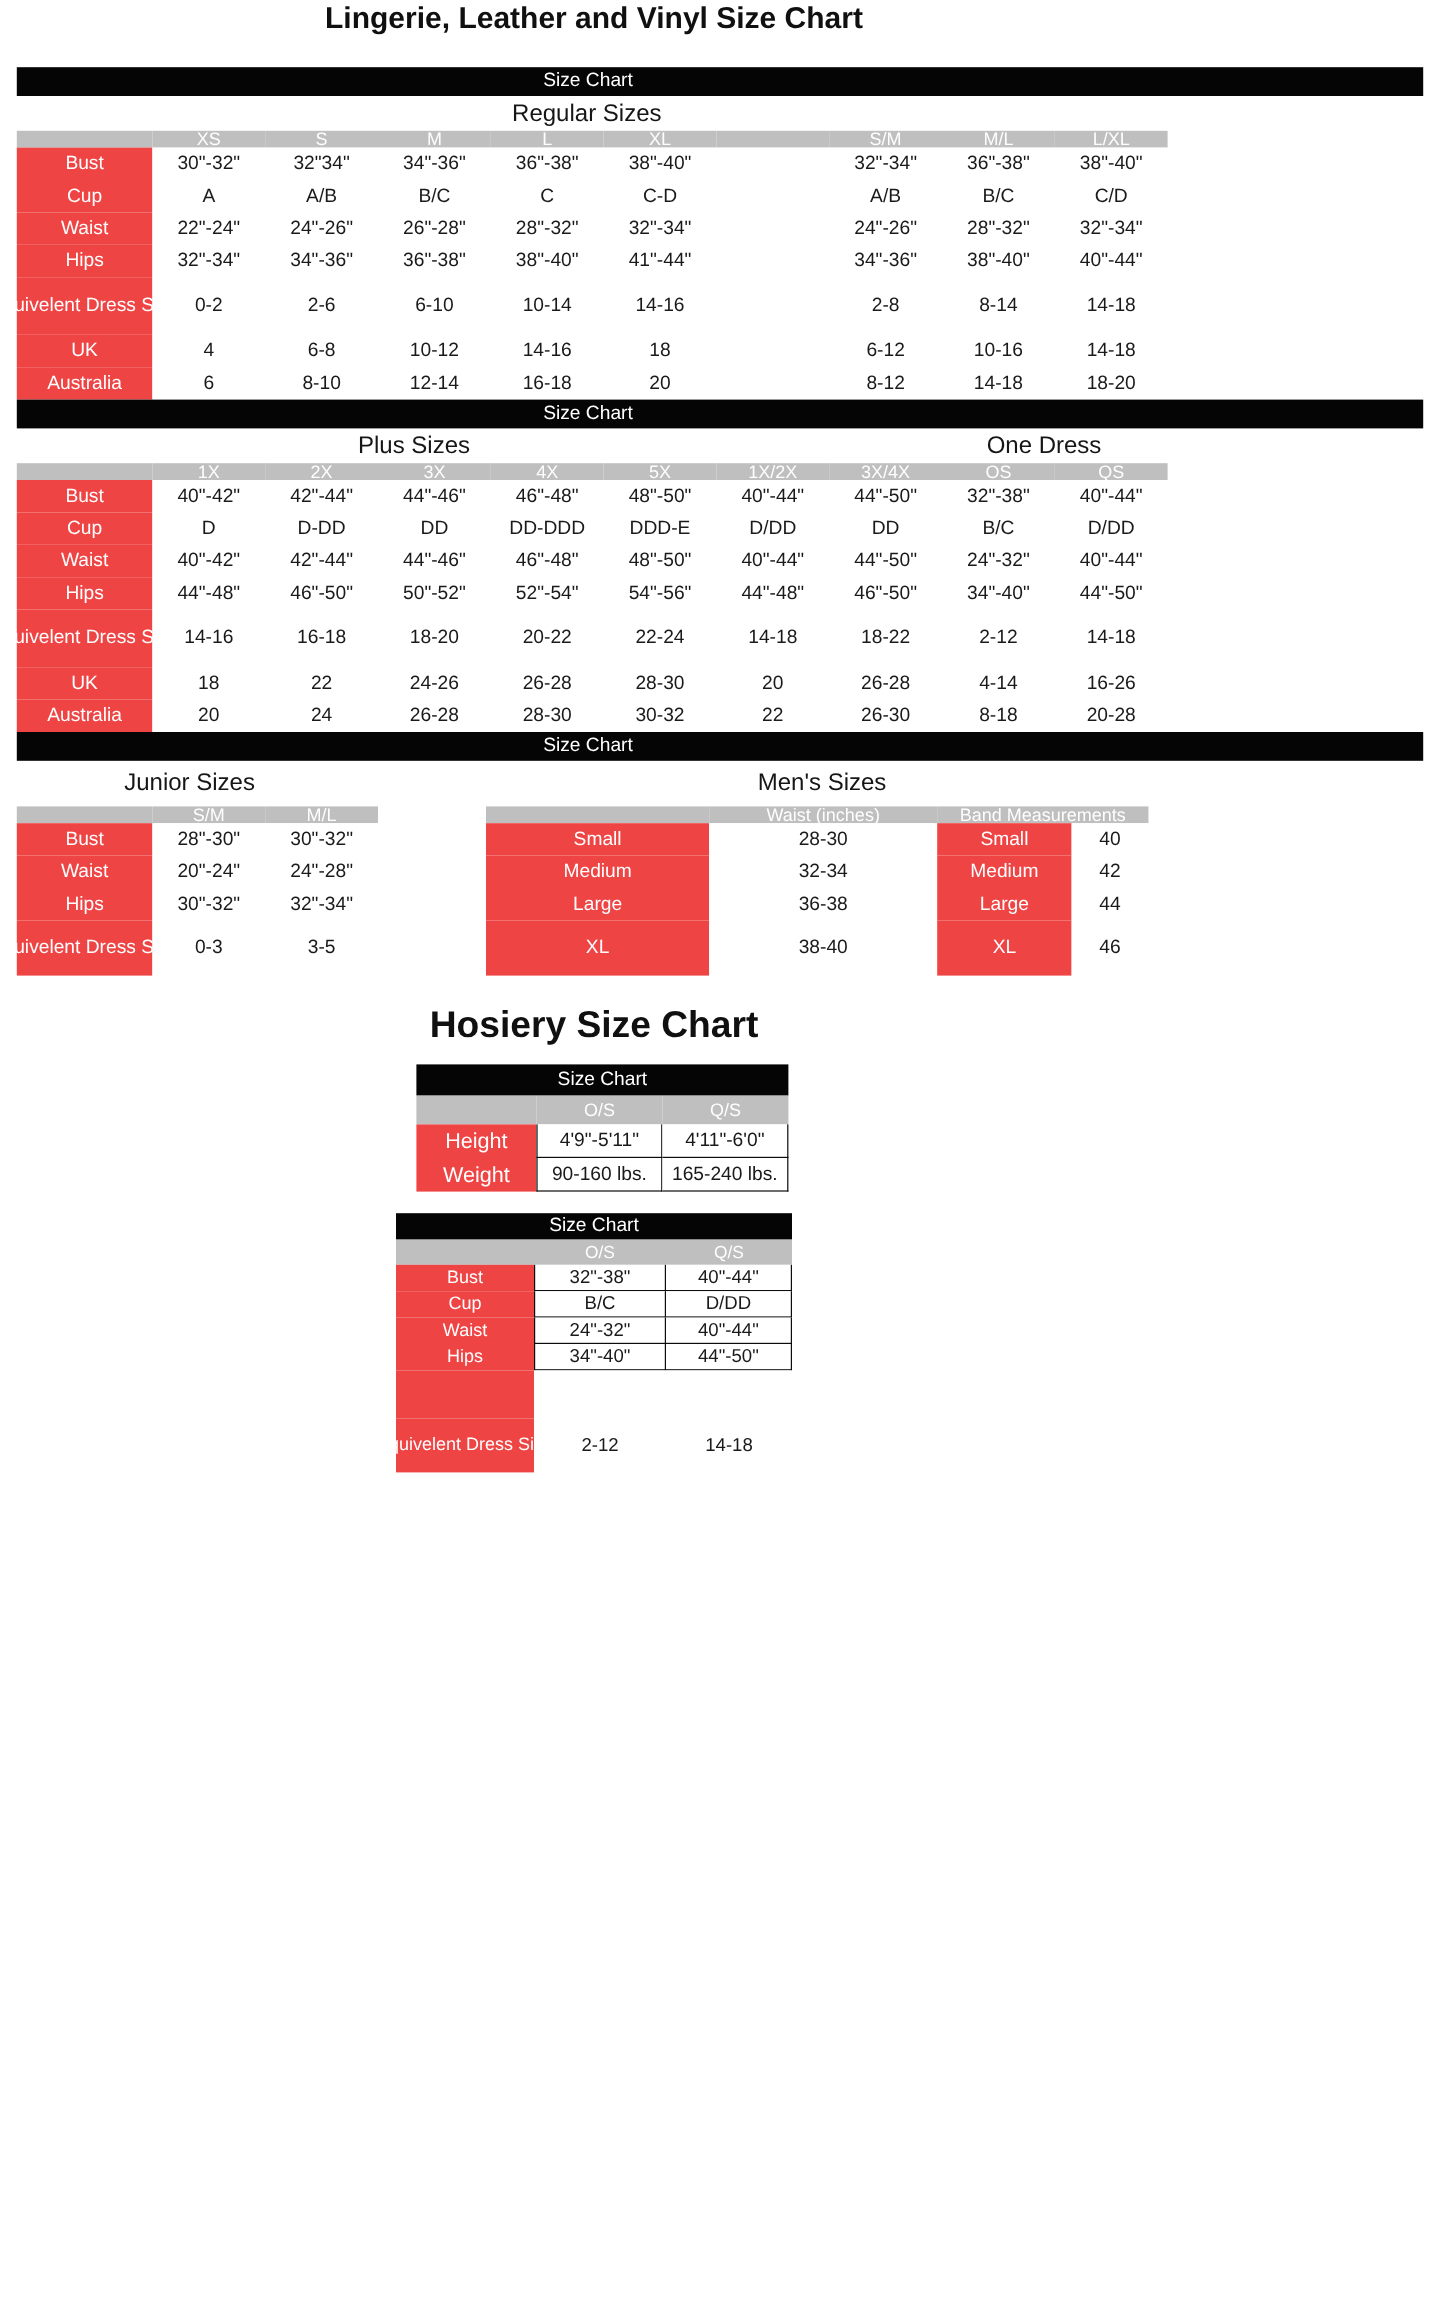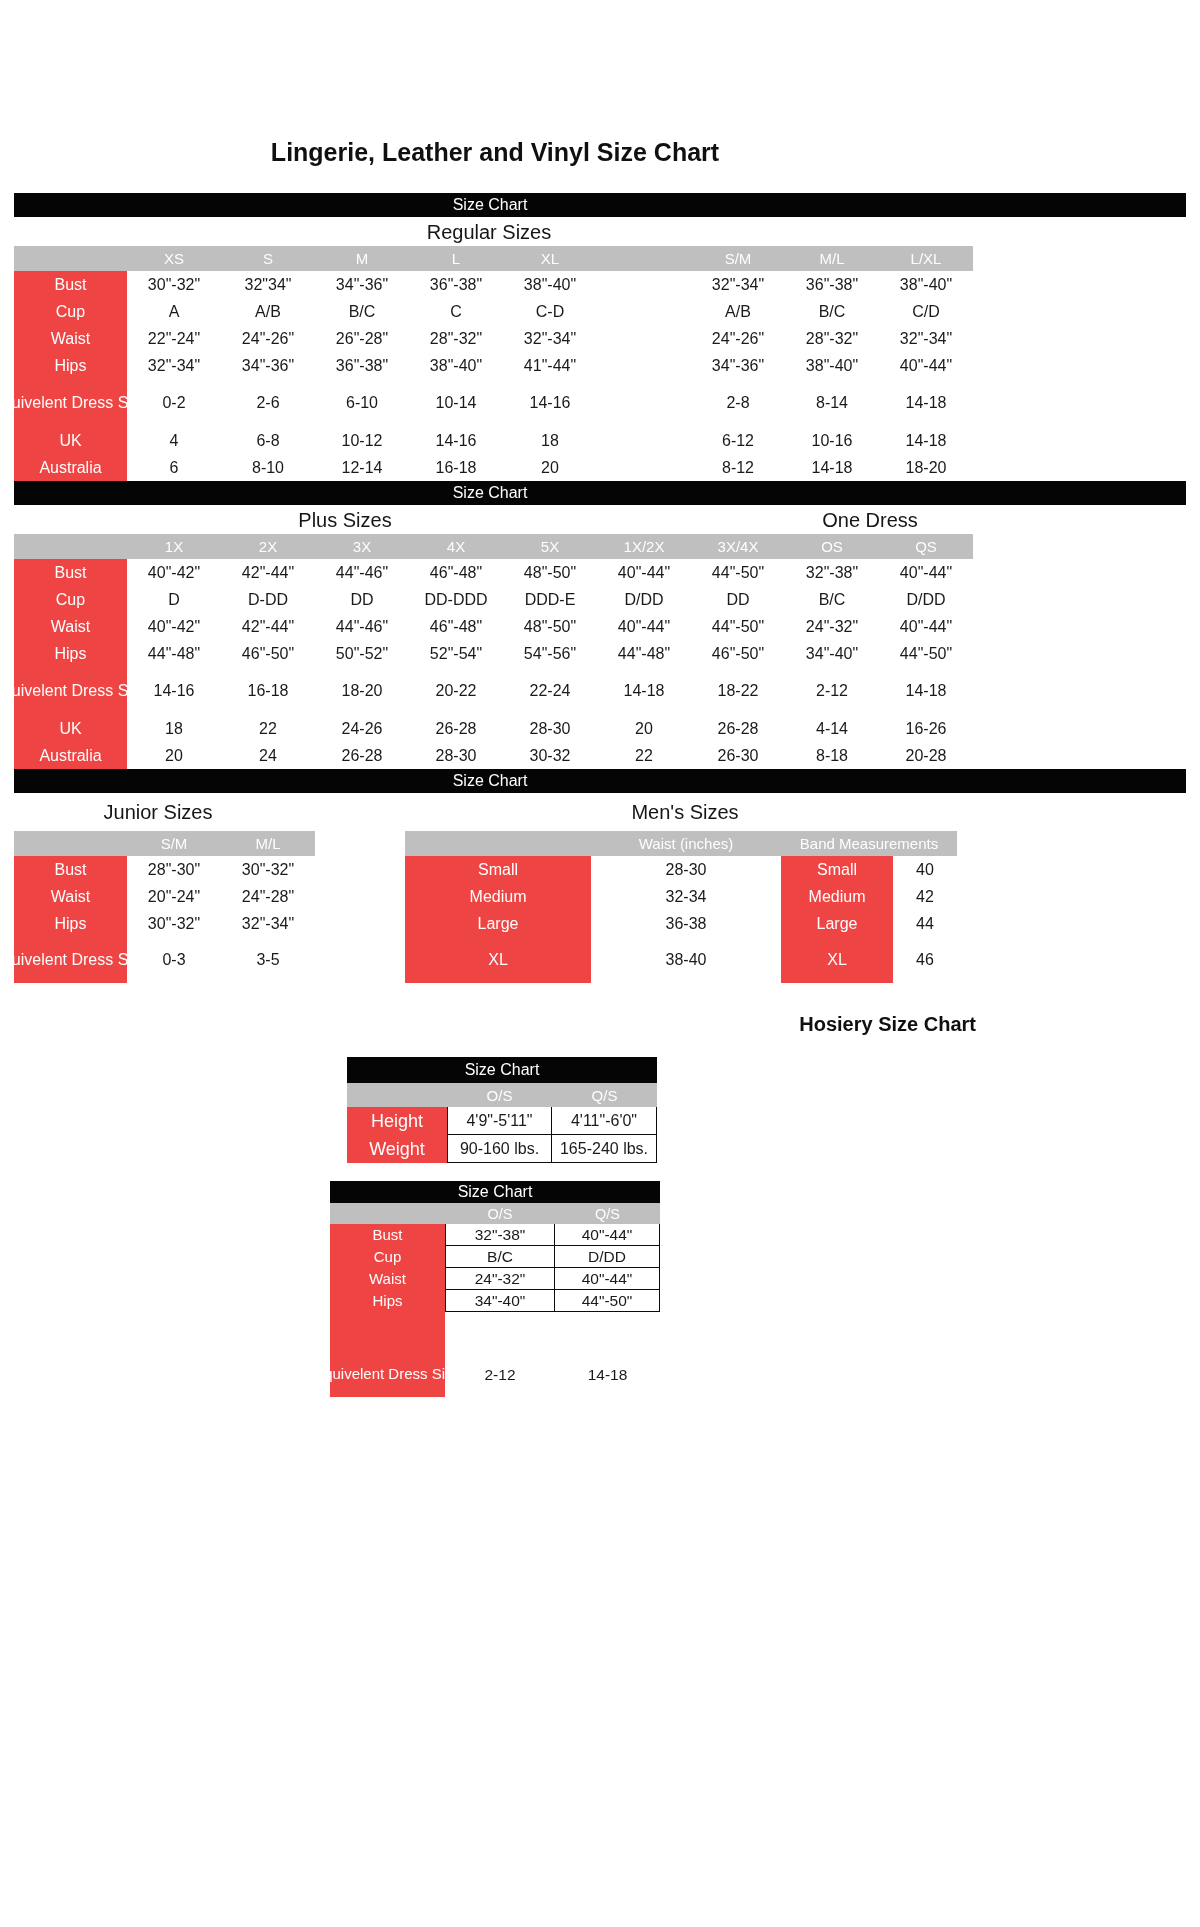--- a/index.html
+++ b/index.html
@@ -1,37 +1,37 @@
 <!DOCTYPE html>
 <html><head>
 <meta charset="utf-8">
 <style>
   *{box-sizing:border-box;margin:0;padding:0}
   html,body{background:#ffffff}
   body{width:1200px;height:1927px;position:relative;font-family:"Liberation Sans",sans-serif;color:#1a1a1a;overflow:hidden}
   .content{position:absolute;left:14px;top:0;width:1172px}
-  .main-title{margin-top:137px;width:962px;height:30px;line-height:30px;text-align:center;font-size:25px;font-weight:700;color:#101010}
+  .main-title{width:962px;height:30px;line-height:30px;text-align:center;font-size:25px;font-weight:700;color:#101010}
   .bar{position:relative;width:1172px;height:24px;background:#050505}
   .bar-first{margin-top:26px}
   .bar-text{position:absolute;left:476px;top:50%;transform:translate(-50%,-50%);color:#fff;font-size:16px;white-space:nowrap}
   .subrow{position:relative;width:1172px;height:29px}
   .subrow.tallsub{height:38px}
   .subhead{position:absolute;top:50%;transform:translate(-50%,-50%);font-size:20px;color:#161616;white-space:nowrap}
   .matrix{display:grid;grid-template-columns:113px repeat(9,94px);width:959px}
   #junior-table{grid-template-columns:113px 94px 94px;width:301px}
   #mens-table{grid-template-columns:186px 190px 112px 64px;width:552px;margin-left:90px}
   .pair{display:flex;align-items:flex-start}
-  .hcell{background:#bfbfbf;color:#fefefe;font-size:15px;height:25px;display:flex;align-items:center;justify-content:center;white-space:nowrap}
+  .hcell{background:#bfbfbf;color:#fefefe;font-size:15px;height:14px;display:flex;align-items:center;justify-content:center;white-space:nowrap}
   .lcell{background:#ef4444;color:#fefefe;font-size:15.5px;display:flex;align-items:center;justify-content:center;text-align:center;line-height:1.25}
   .vcell{height:27px;display:flex;align-items:center;justify-content:center;font-size:16px;white-space:nowrap}
   .tall{height:48px}
   #junior-table .tall,#mens-table .tall{height:46px}
   .dcell{background:#ffffff;color:#1a1a1a}
   .span2{grid-column:span 2}
-  .sub-title{width:962px;text-align:right;font-size:20px;font-weight:700;color:#101010;height:30px;line-height:30px}
+  .sub-title{width:962px;text-align:center;font-size:31px;font-weight:700;color:#101010;height:30px;line-height:30px}
   .hos-title{margin-top:26px}
   .viv-title{margin-top:28px}
   .small{display:grid}
   #hosiery-table{grid-template-columns:100px 105px 105px;width:310px;margin-left:333px;margin-top:18px}
   #vivace-table{grid-template-columns:115px 110px 105px;width:330px;margin-left:316px;margin-top:18px}
   .sbar{grid-column:1/-1;background:#050505;color:#fff;font-size:16px;display:flex;align-items:center;justify-content:center}
   .hos .sbar{height:26px}
   .viv .sbar{height:22px}
   .hos .hcell{height:24px}
   .viv .hcell{height:21px;font-size:14.5px}

